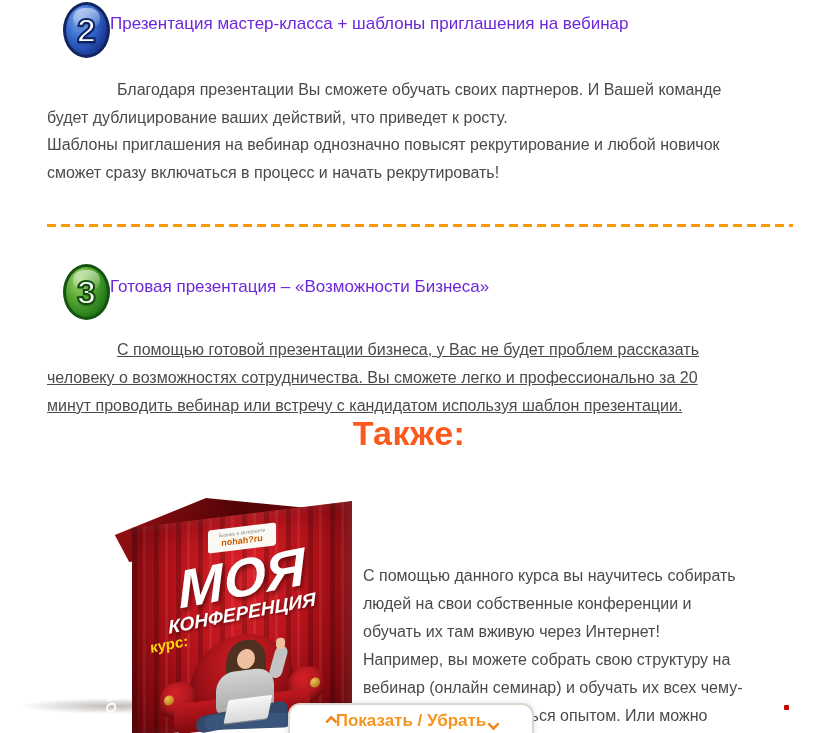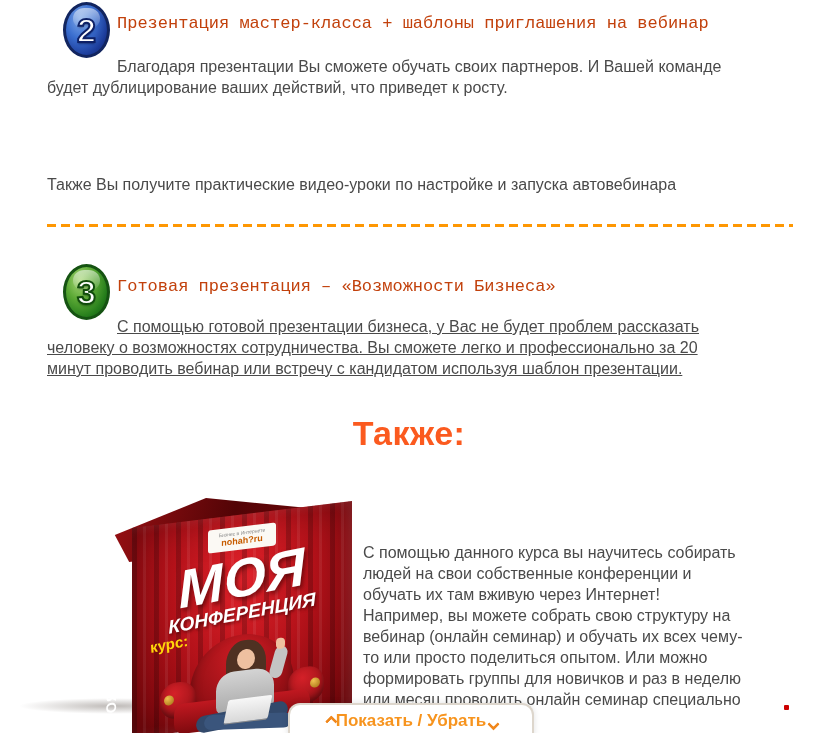--- a/index.html
+++ b/index.html
@@ -3,25 +3,25 @@
 <meta charset="utf-8">
 <style>
   * { margin:0; padding:0; box-sizing:border-box; }
   html,body { background:#fff; }
   .page {
     position:relative; width:818px; height:733px; overflow:hidden;
     background:#ffffff; font-family:"Liberation Sans","DejaVu Sans",sans-serif;
     color:#4a4a4a;
   }
   .para {
-    position:absolute; left:47px; width:772px; font-size:16px; line-height:21px;
-    white-space:pre-line; color:#4a4a4a;
+    position:absolute; left:47px; width:772px; font-size:16px; line-height:28px;
+    white-space:pre-line; color:#4a4a4a;margin-top:20px;
   }
   .indent { text-indent:70px; }
-  .item-title { position:absolute; left:117px; font-size:17px; color:#c2410c;font-family:Liberation Mono, monospace; }
+  .item-title { position:absolute; left:110px; font-size:17px; color:#6d28d9; }
 
   
   .badge {
     position:absolute; left:63px; width:47px; height:56px; border-radius:50%;
     display:flex; align-items:center; justify-content:center;
   }
   .badge::before {
     content:""; position:absolute; top:3px; left:7px; right:7px; height:42%;
     border-radius:50%/60%; background:linear-gradient(rgba(255,255,255,.55),rgba(255,255,255,.05));
   }
@@ -153,21 +153,22 @@
 <body>
 
 <div class="page">
 
   <div class="badge badge-blue" style="top:2px;">
     <span class="badge-num">2</span>
   </div>
   <div class="item-title" style="top:14px;">Презентация мастер-класса + шаблоны приглашения на вебинар</div>
   <div class="para indent" style="top:56px;">Благодаря презентации Вы сможете обучать своих партнеров. И Вашей команде
 будет дублицирование ваших действий, что приведет к росту.</div>
-  <div class="para" style="top:174px;">Также Вы получите практические видео-уроки по настройке и запуска автовебинара</div>
+  <div class="para" style="top:111px;">Шаблоны приглашения на вебинар однозначно повысят рекрутирование и любой новичок
+сможет сразу включаться в процесс и начать рекрутировать!</div>
 
   <div class="dashed-divider"></div>
 
   <div class="badge badge-green" style="top:264px;">
     <span class="badge-num">3</span>
   </div>
   <div class="item-title" style="top:277px;">Готовая презентация – «Возможности Бизнеса»</div>
   <div class="para indent" style="top:316px;text-decoration:underline;">С помощью готовой презентации бизнеса, у Вас не будет проблем рассказать
 человеку о возможностях сотрудничества. Вы сможете легко и профессионально за 20
 минут проводить вебинар или встречу с кандидатом используя шаблон презентации.</div>

